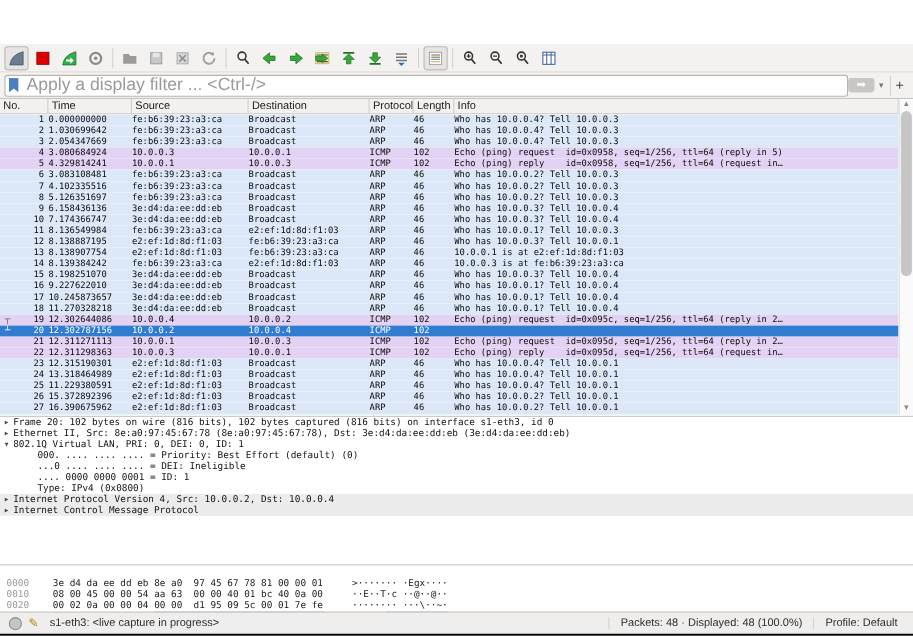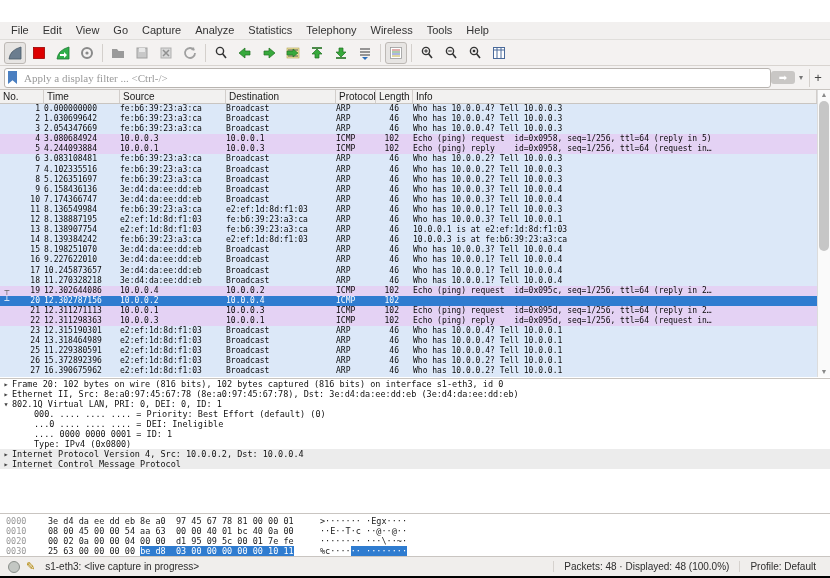--- a/index.html
+++ b/index.html
@@ -16,86 +16,73 @@
   
   #toolbar{position:absolute;top:40px;left:0;right:0;height:26px;background:#f4f2f1;display:flex;align-items:center;padding-left:3px;border-bottom:1px solid #d8d4d0;box-sizing:border-box;}
   .tbi{width:22px;height:22px;display:flex;align-items:center;justify-content:center;margin:0 1px;border:1px solid transparent;border-radius:3px;box-sizing:border-box;}
   .tbi.active{background:#e7e5e3;border-color:#bdb9b5;}
   .tbi svg{display:block;}
   .tbsep{width:1px;height:18px;background:#d4d0cc;margin:0 3px;}
   
   #filterbar{position:absolute;top:66px;left:0;right:0;height:24px;background:#f4f2f1;display:flex;align-items:center;padding:2px 4px;box-sizing:border-box;border-bottom:1px solid #c9c5c1;}
   #filterfield{flex:1;height:18px;background:#fff;border:1px solid #b8b4b0;border-radius:3px;display:flex;align-items:center;padding:0 3px;}
   .bookmark{width:9px;height:13px;background:#4a7fc1;clip-path:polygon(0 0,100% 0,100% 100%,50% 72%,0 100%);margin-right:5px;}
-  #filterinput{flex:1;border:none;outline:none;font-size:11px;color:#333;background:transparent;font-family:Liberation Serif, serif;}
+  #filterinput{flex:1;border:none;outline:none;font-size:16px;color:#333;background:transparent;font-family:Liberation Sans, sans-serif;}
   #filterinput::placeholder{color:#9a9a9a;}
   .applybtn{width:24px;height:13px;background:#c9c7c5;border-radius:3px;display:flex;align-items:center;justify-content:center;color:#fff;font-size:10px;line-height:12px;}
   .caret{color:#777;font-size:8px;margin:0 4px;}
   .plusbtn{width:16px;height:18px;text-align:center;line-height:17px;font-size:13px;color:#444;border-left:1px solid #d4d0cc;margin-left:2px;}
   
   #plheader{position:absolute;top:90px;left:0;right:13px;height:14px;background:#f2f1f0;border-bottom:1px solid #c9c5c1;display:flex;font-size:10px;color:#1a1a1a;box-sizing:border-box;}
   #plheader .hc{border-right:1px solid #d2cecb;padding:1px 3px 0 3px;box-sizing:border-box;overflow:hidden;white-space:nowrap;}
   #plbody{position:absolute;top:104px;left:0;right:13px;height:273px;overflow:hidden;background:#fff;font-family:"DejaVu Sans Mono","Liberation Mono",monospace;font-size:8px;}
   .prow{display:flex;height:10.1px;line-height:10.1px;white-space:pre;color:#0a0a0a;}
   .prow.arp{background:#dce8f8;}
   .prow.icmp{background:#e4d2f4;}
   .prow.selected{background:#2f7cd0;color:#fff;}
   .pc{overflow:hidden;box-sizing:border-box;flex-shrink:0;}
   .c-mark{width:14px;text-align:center;color:#666;}
   .prow.selected .c-mark{color:#fff;}
   .c-no{width:30px;text-align:right;padding-right:4px;}
   .c-time{width:76px;}
   .c-src{width:106px;}
   .c-dst{width:110px;}
   .c-proto{width:40px;}
-  .c-len{width:37px;text-align:right;padding-right:14px;}
+  .c-len{width:37px;padding-right:2px;}
   .c-info{flex:1;}
   
   #plscroll{position:absolute;top:90px;right:0;width:13px;height:287px;background:#fafafa;border-left:1px solid #dcdcdc;box-sizing:border-box;}
   #plscroll .arr{position:absolute;left:0;width:12px;height:10px;color:#888;font-size:7px;text-align:center;line-height:10px;}
   #plscroll .thumb{position:absolute;left:1px;width:10px;top:11px;height:150px;background:#c6c6c6;border-radius:5px;}
   
   #details{position:absolute;top:378px;left:0;right:0;height:134px;background:#fff;border-top:1px solid #c9c5c1;font-family:"DejaVu Sans Mono","Liberation Mono",monospace;font-size:8.5px;overflow:hidden;box-sizing:border-box;}
   .drow{height:10px;line-height:10px;white-space:pre;color:#111;display:flex;}
   .drow.shaded{background:#ececec;}
   .dglyph{width:12px;text-align:center;color:#444;flex-shrink:0;}
   
-  #hexpane{position:absolute;top:513px;left:0;right:0;height:43px;background:#fff;border-top:1px solid #c9c5c1;font-family:"DejaVu Sans Mono","Liberation Mono",monospace;font-size:8.5px;padding-top:2px;box-sizing:border-box;}
+  #hexpane{position:absolute;top:513px;left:0;right:0;height:43px;background:#fff;border-top:1px solid #c9c5c1;font-family:"DejaVu Sans Mono","Liberation Mono",monospace;font-size:8.5px;padding-top:12px;box-sizing:border-box;}
   .hrow{height:10px;line-height:10px;white-space:pre;display:flex;}
   .hoff{width:34px;color:#999;padding-left:6px;flex-shrink:0;}
   .hhex{width:258px;color:#1a1a1a;flex-shrink:0;padding-left:8px;}
   .hascii{color:#1a1a1a;padding-left:14px;}
   .hsel{background:#2f7cd0;color:#fff;}
   
   #statusbar{position:absolute;top:556px;left:0;right:0;height:20px;background:#f0eeec;border-top:1px solid #c9c5c1;display:flex;align-items:center;font-size:10px;color:#2e2e2e;box-sizing:border-box;}
   .expert-dot{width:10px;height:10px;border-radius:50%;background:#c3c7c3;border:1px solid #8a8f8a;margin:0 6px 0 8px;}
   .pencil{color:#b08400;font-size:11px;margin-right:10px;}
   #status-left{flex:1;}
   #status-mid{padding:0 10px;border-left:1px solid #d6d2ce;}
   #status-right{padding:0 14px 0 10px;border-left:1px solid #d6d2ce;}
 </style>
 </head>
 <body>
 
 <div id="root">
 
 
-  <div id="menubar">
-      <div class="menu-item">File</div>
-      <div class="menu-item">Edit</div>
-      <div class="menu-item">View</div>
-      <div class="menu-item">Go</div>
-      <div class="menu-item">Capture</div>
-      <div class="menu-item">Analyze</div>
-      <div class="menu-item">Statistics</div>
-      <div class="menu-item">Telephony</div>
-      <div class="menu-item">Wireless</div>
-      <div class="menu-item">Tools</div>
-      <div class="menu-item">Help</div>
-    </div>
 
   <div id="toolbar">
       <div class="tbi active">
         <svg width="16" height="16" viewBox="0 0 16 16">
           <path d="M2 14 Q3 5 14 2 L14 14 Z" fill="#6b7d8f" stroke="#4a5a68" stroke-width="0.8"></path>
         </svg>
       </div>
       <div class="tbi">
         <svg width="16" height="16" viewBox="0 0 16 16">
           <rect x="2.5" y="2.5" width="11" height="11" fill="#dd0000" stroke="#990000" stroke-width="0.8"></rect>
@@ -236,21 +223,21 @@
       <div class="hc" style="width: 110px;">Destination</div>
       <div class="hc" style="width: 40px;">Protocol</div>
       <div class="hc" style="width: 37px; text-align: left;">Length</div>
       <div class="hc" style="width: auto; flex: 1 1 0%;">Info</div>
     </div>
   <div id="plbody">
       <div class="prow arp"><div class="pc c-mark"></div><div class="pc c-no">1</div><div class="pc c-time">0.000000000</div><div class="pc c-src">fe:b6:39:23:a3:ca</div><div class="pc c-dst">Broadcast</div><div class="pc c-proto">ARP</div><div class="pc c-len">46</div><div class="pc c-info">Who has 10.0.0.4? Tell 10.0.0.3</div></div>
       <div class="prow arp"><div class="pc c-mark"></div><div class="pc c-no">2</div><div class="pc c-time">1.030699642</div><div class="pc c-src">fe:b6:39:23:a3:ca</div><div class="pc c-dst">Broadcast</div><div class="pc c-proto">ARP</div><div class="pc c-len">46</div><div class="pc c-info">Who has 10.0.0.4? Tell 10.0.0.3</div></div>
       <div class="prow arp"><div class="pc c-mark"></div><div class="pc c-no">3</div><div class="pc c-time">2.054347669</div><div class="pc c-src">fe:b6:39:23:a3:ca</div><div class="pc c-dst">Broadcast</div><div class="pc c-proto">ARP</div><div class="pc c-len">46</div><div class="pc c-info">Who has 10.0.0.4? Tell 10.0.0.3</div></div>
       <div class="prow icmp"><div class="pc c-mark"></div><div class="pc c-no">4</div><div class="pc c-time">3.080684924</div><div class="pc c-src">10.0.0.3</div><div class="pc c-dst">10.0.0.1</div><div class="pc c-proto">ICMP</div><div class="pc c-len">102</div><div class="pc c-info">Echo (ping) request  id=0x0958, seq=1/256, ttl=64 (reply in 5)</div></div>
-      <div class="prow icmp"><div class="pc c-mark"></div><div class="pc c-no">5</div><div class="pc c-time">4.244093884</div><div class="pc c-src">10.0.0.1</div><div class="pc c-dst">10.0.0.3</div><div class="pc c-proto">ICMP</div><div class="pc c-len">102</div><div class="pc c-info">Echo (ping) reply    id=0x0958, seq=1/256, ttl=64 (request in…</div></div>
+      <div class="prow icmp"><div class="pc c-mark"></div><div class="pc c-no">5</div><div class="pc c-time">4.329814241</div><div class="pc c-src">10.0.0.1</div><div class="pc c-dst">10.0.0.3</div><div class="pc c-proto">ICMP</div><div class="pc c-len">102</div><div class="pc c-info">Echo (ping) reply    id=0x0958, seq=1/256, ttl=64 (request in…</div></div>
       <div class="prow arp"><div class="pc c-mark"></div><div class="pc c-no">6</div><div class="pc c-time">3.083108481</div><div class="pc c-src">fe:b6:39:23:a3:ca</div><div class="pc c-dst">Broadcast</div><div class="pc c-proto">ARP</div><div class="pc c-len">46</div><div class="pc c-info">Who has 10.0.0.2? Tell 10.0.0.3</div></div>
       <div class="prow arp"><div class="pc c-mark"></div><div class="pc c-no">7</div><div class="pc c-time">4.102335516</div><div class="pc c-src">fe:b6:39:23:a3:ca</div><div class="pc c-dst">Broadcast</div><div class="pc c-proto">ARP</div><div class="pc c-len">46</div><div class="pc c-info">Who has 10.0.0.2? Tell 10.0.0.3</div></div>
       <div class="prow arp"><div class="pc c-mark"></div><div class="pc c-no">8</div><div class="pc c-time">5.126351697</div><div class="pc c-src">fe:b6:39:23:a3:ca</div><div class="pc c-dst">Broadcast</div><div class="pc c-proto">ARP</div><div class="pc c-len">46</div><div class="pc c-info">Who has 10.0.0.2? Tell 10.0.0.3</div></div>
       <div class="prow arp"><div class="pc c-mark"></div><div class="pc c-no">9</div><div class="pc c-time">6.158436136</div><div class="pc c-src">3e:d4:da:ee:dd:eb</div><div class="pc c-dst">Broadcast</div><div class="pc c-proto">ARP</div><div class="pc c-len">46</div><div class="pc c-info">Who has 10.0.0.3? Tell 10.0.0.4</div></div>
       <div class="prow arp"><div class="pc c-mark"></div><div class="pc c-no">10</div><div class="pc c-time">7.174366747</div><div class="pc c-src">3e:d4:da:ee:dd:eb</div><div class="pc c-dst">Broadcast</div><div class="pc c-proto">ARP</div><div class="pc c-len">46</div><div class="pc c-info">Who has 10.0.0.3? Tell 10.0.0.4</div></div>
       <div class="prow arp"><div class="pc c-mark"></div><div class="pc c-no">11</div><div class="pc c-time">8.136549984</div><div class="pc c-src">fe:b6:39:23:a3:ca</div><div class="pc c-dst">e2:ef:1d:8d:f1:03</div><div class="pc c-proto">ARP</div><div class="pc c-len">46</div><div class="pc c-info">Who has 10.0.0.1? Tell 10.0.0.3</div></div>
       <div class="prow arp"><div class="pc c-mark"></div><div class="pc c-no">12</div><div class="pc c-time">8.138887195</div><div class="pc c-src">e2:ef:1d:8d:f1:03</div><div class="pc c-dst">fe:b6:39:23:a3:ca</div><div class="pc c-proto">ARP</div><div class="pc c-len">46</div><div class="pc c-info">Who has 10.0.0.3? Tell 10.0.0.1</div></div>
       <div class="prow arp"><div class="pc c-mark"></div><div class="pc c-no">13</div><div class="pc c-time">8.138907754</div><div class="pc c-src">e2:ef:1d:8d:f1:03</div><div class="pc c-dst">fe:b6:39:23:a3:ca</div><div class="pc c-proto">ARP</div><div class="pc c-len">46</div><div class="pc c-info">10.0.0.1 is at e2:ef:1d:8d:f1:03</div></div>
       <div class="prow arp"><div class="pc c-mark"></div><div class="pc c-no">14</div><div class="pc c-time">8.139384242</div><div class="pc c-src">fe:b6:39:23:a3:ca</div><div class="pc c-dst">e2:ef:1d:8d:f1:03</div><div class="pc c-proto">ARP</div><div class="pc c-len">46</div><div class="pc c-info">10.0.0.3 is at fe:b6:39:23:a3:ca</div></div>
       <div class="prow arp"><div class="pc c-mark"></div><div class="pc c-no">15</div><div class="pc c-time">8.198251070</div><div class="pc c-src">3e:d4:da:ee:dd:eb</div><div class="pc c-dst">Broadcast</div><div class="pc c-proto">ARP</div><div class="pc c-len">46</div><div class="pc c-info">Who has 10.0.0.3? Tell 10.0.0.4</div></div>

